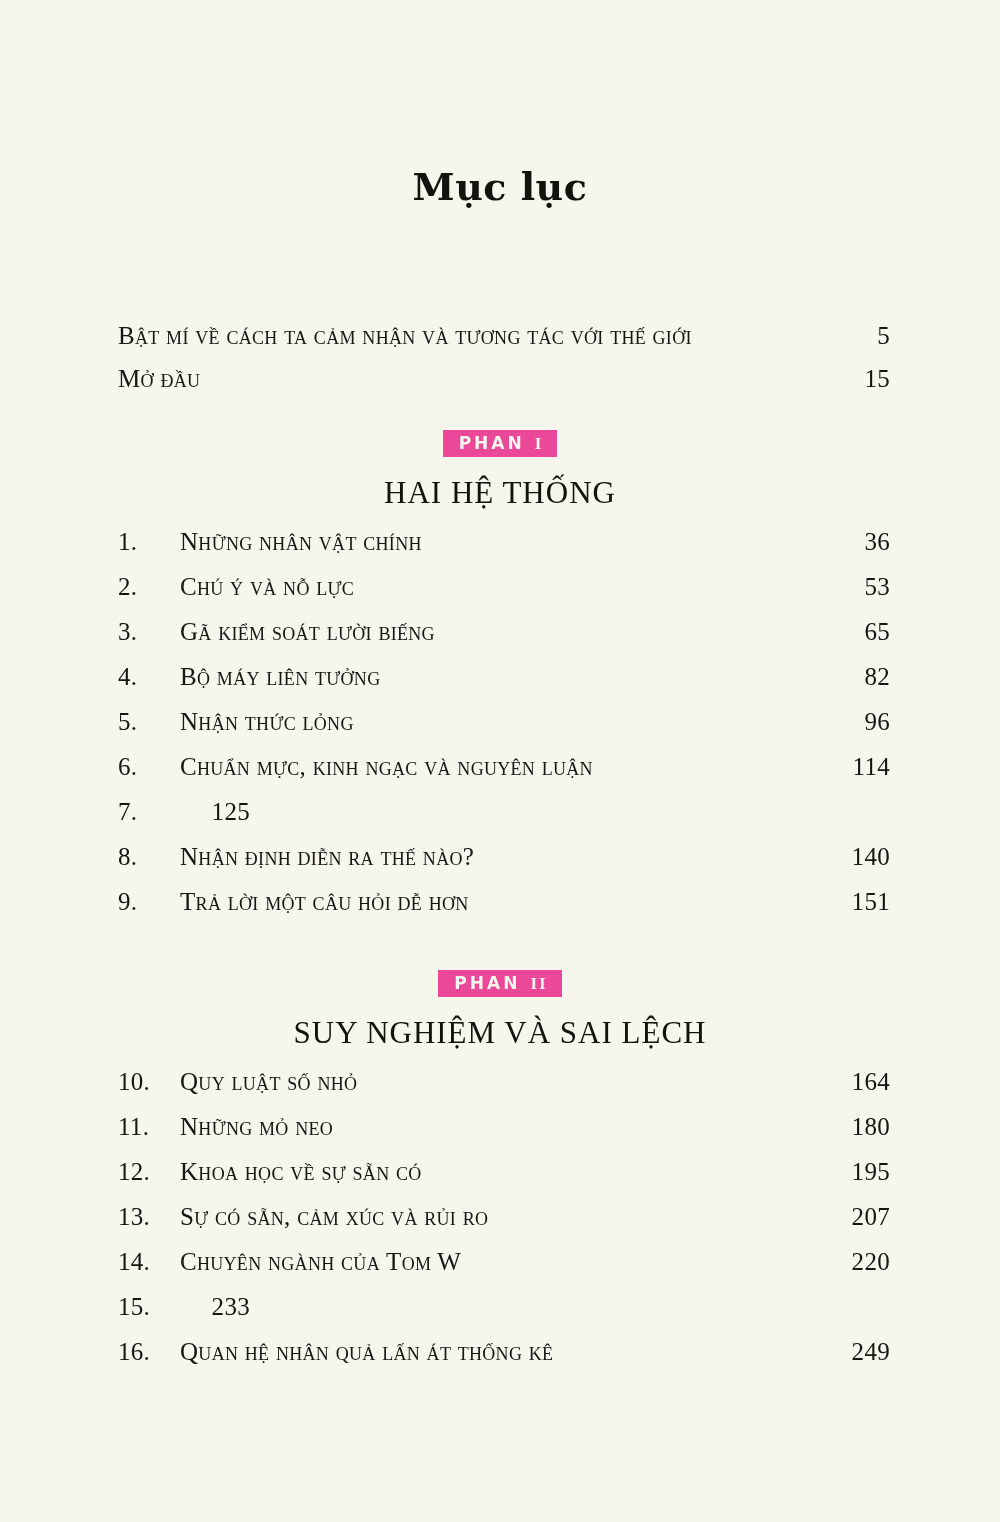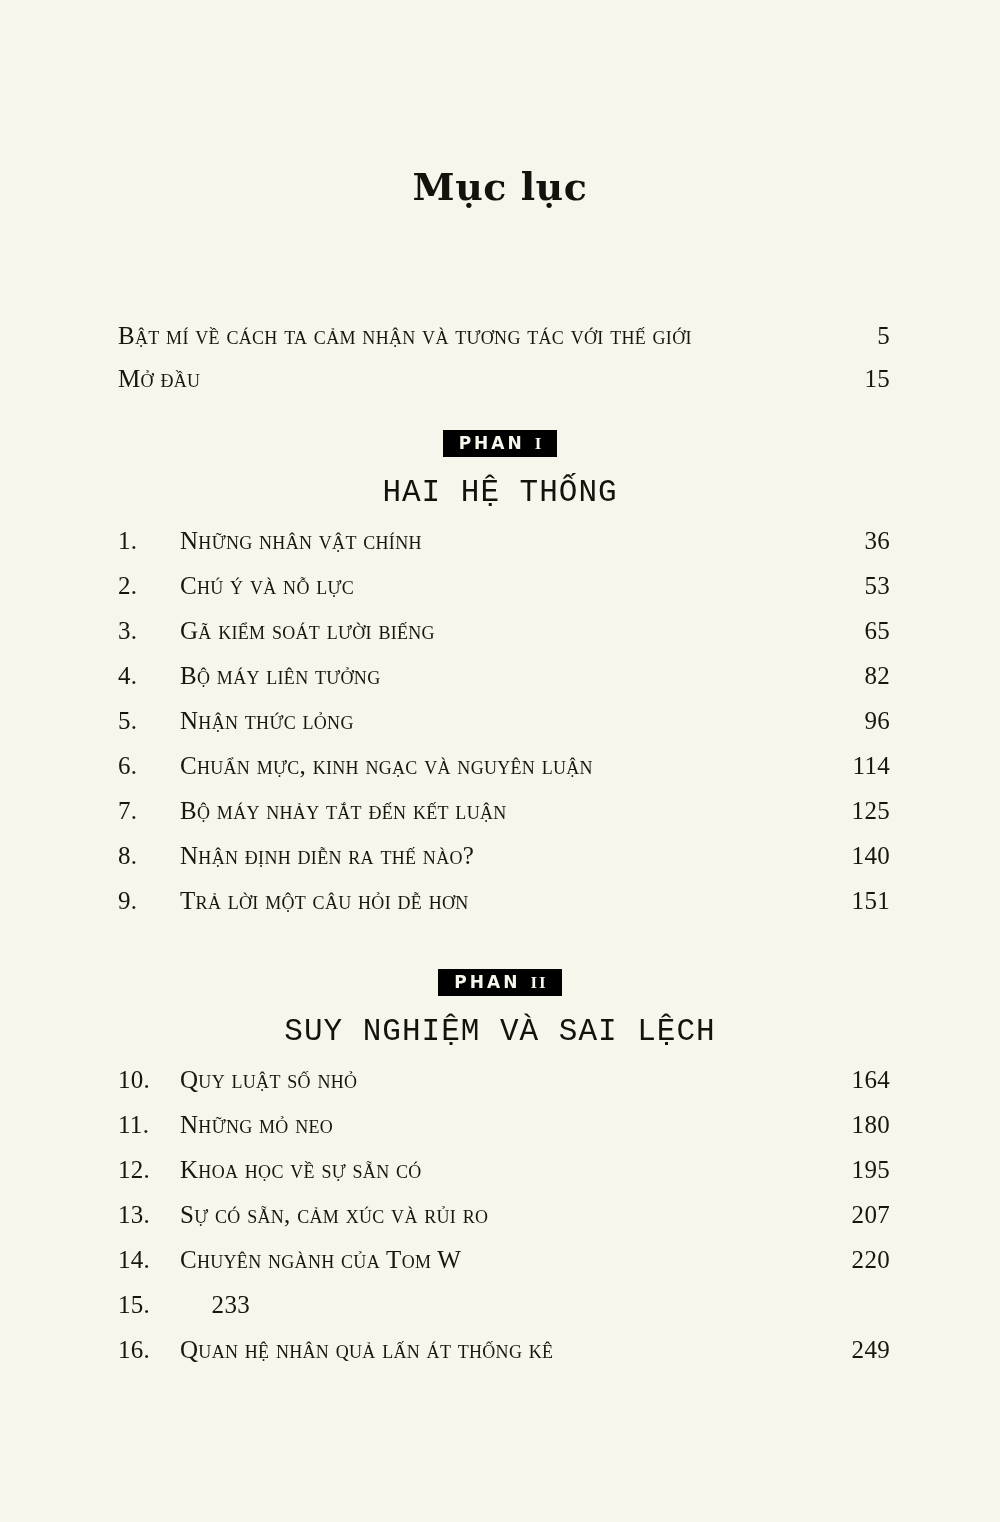--- a/index.html
+++ b/index.html
@@ -71,36 +71,36 @@
   }
   .front-row .label {
     padding-left: 8px;
   }
   .part-block {
     margin: 30px 0 8px 0;
     text-align: center;
   }
   .part-tag {
     display: inline-block;
-    background: #000000;
+    background: #ec4899;
     color: #f7f6ec;
     font-family: "DejaVu Sans", sans-serif;
     font-size: 17px;
     letter-spacing: 3px;
     font-weight: bold;
     padding: 5px 14px 5px 16px;
     line-height: 1;
   }
   .part-tag .rn {
     letter-spacing: 2px;
     margin-left: 10px;
     font-family: "Liberation Serif", serif;
   }
   .part-title {
-    font-family: Liberation Mono, monospace;
+    font-family: Liberation Serif, serif;
     font-size: 31px;
     letter-spacing: 1px;
     margin-top: 18px;
     font-variant: small-caps;
     color: #13120c;
   }
   .part-2 { margin-top: 46px; }
 </style>
 </head>
 <body>
@@ -153,21 +153,20 @@
         <span class="label">Nhận thức lỏng</span>
         <span class="page-no">96</span>
       </div>
       <div class="row">
         <span class="num">6.</span>
         <span class="label">Chuẩn mực, kinh ngạc và nguyên luận</span>
         <span class="page-no">114</span>
       </div>
       <div class="row">
         <span class="num">7.</span>
-        <span class="label">Bộ máy nhảy tắt đến kết luận</span>
         <span class="page-no">125</span>
       </div>
       <div class="row">
         <span class="num">8.</span>
         <span class="label">Nhận định diễn ra thế nào?</span>
         <span class="page-no">140</span>
       </div>
       <div class="row">
         <span class="num">9.</span>
         <span class="label">Trả lời một câu hỏi dễ hơn</span>

